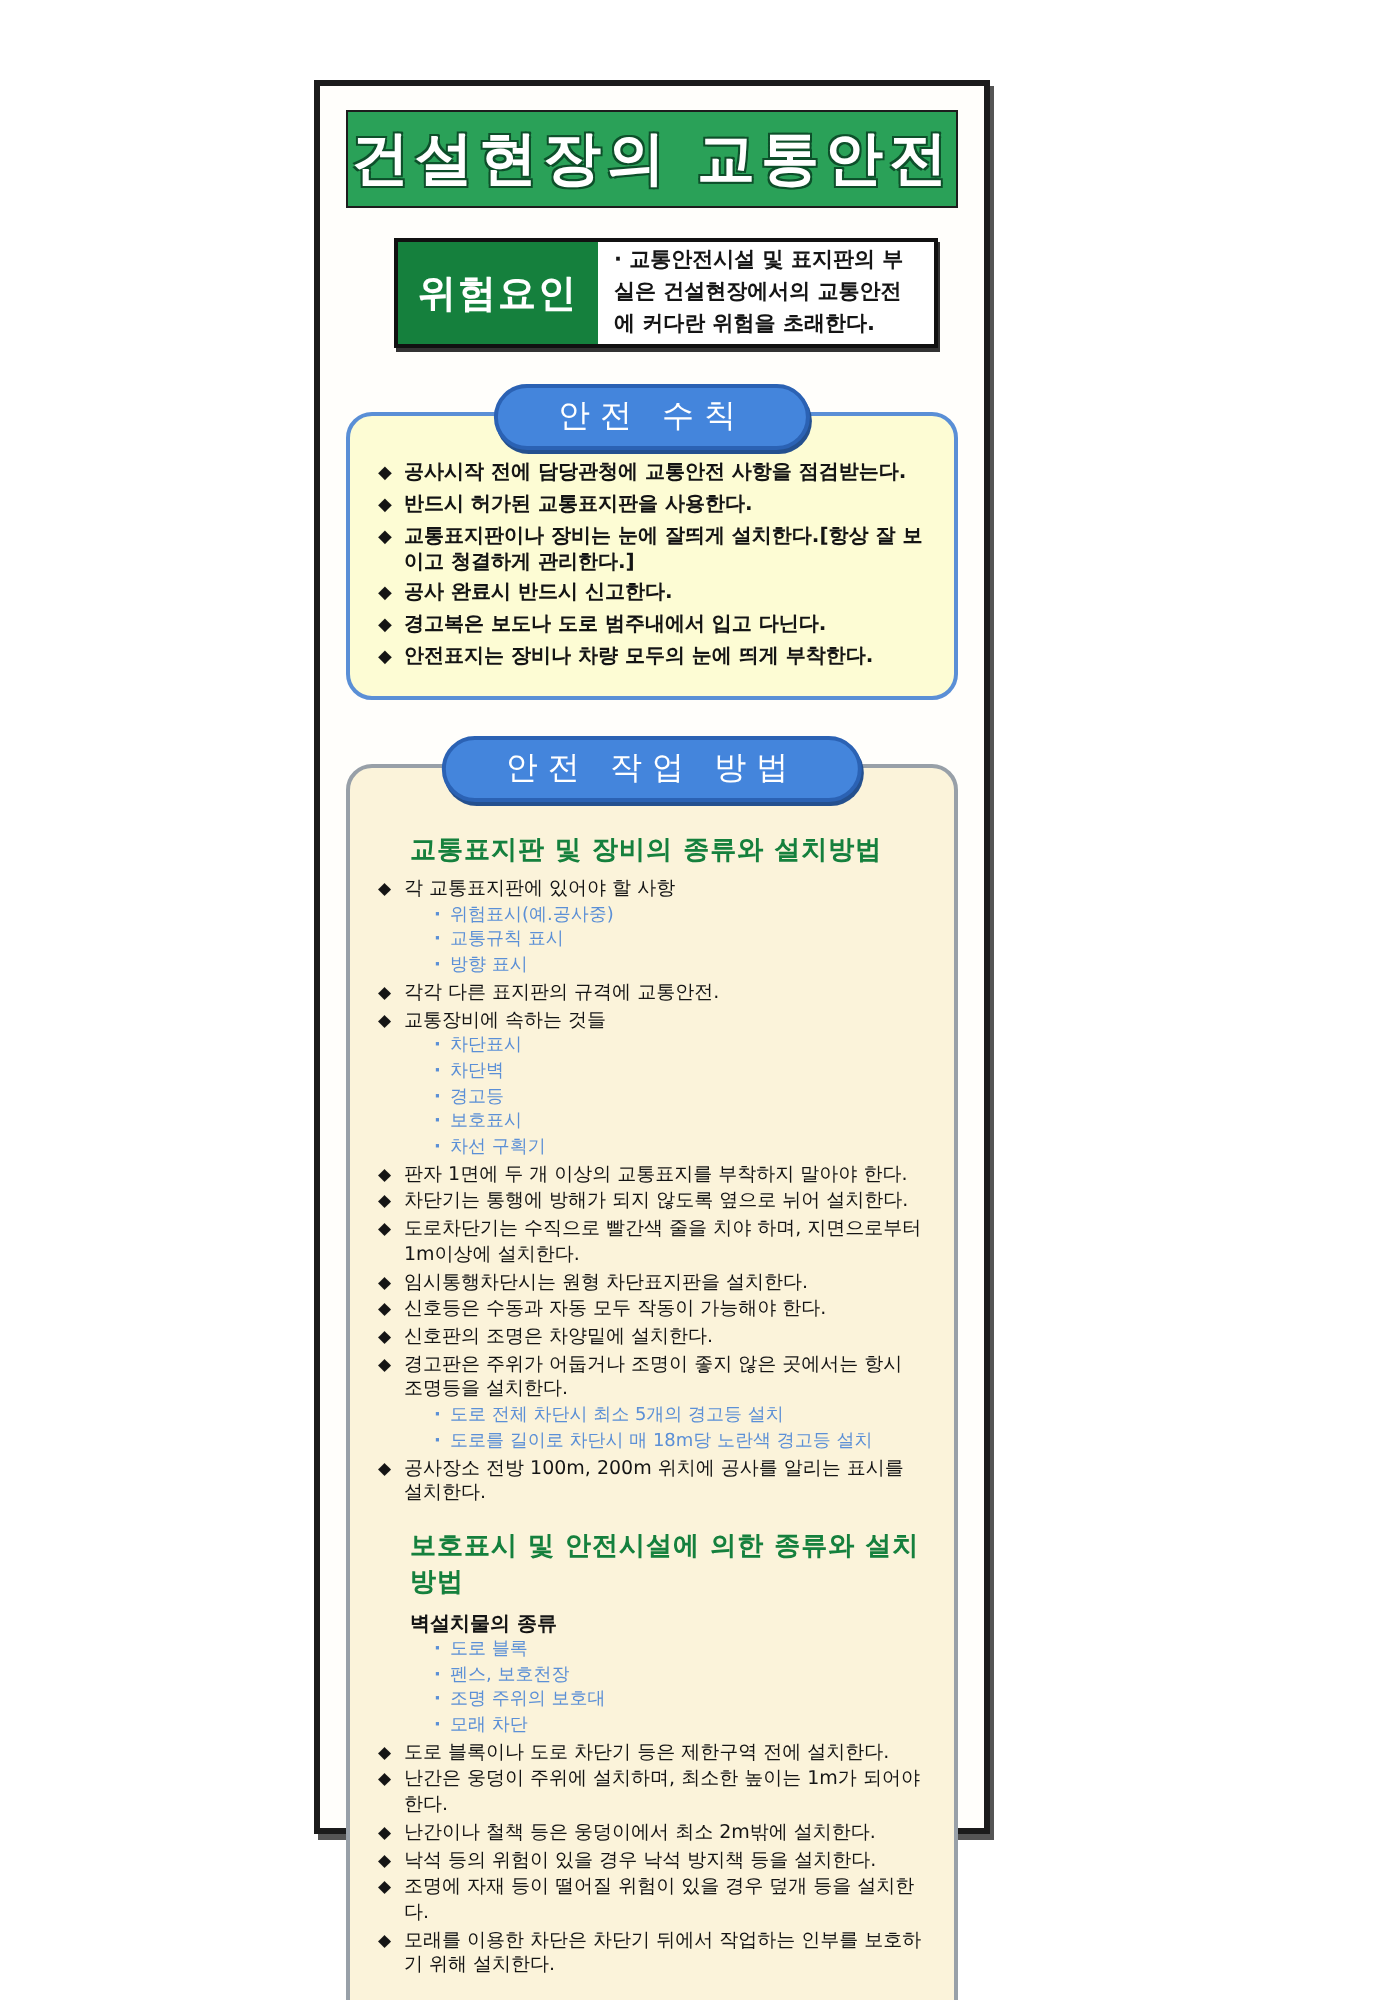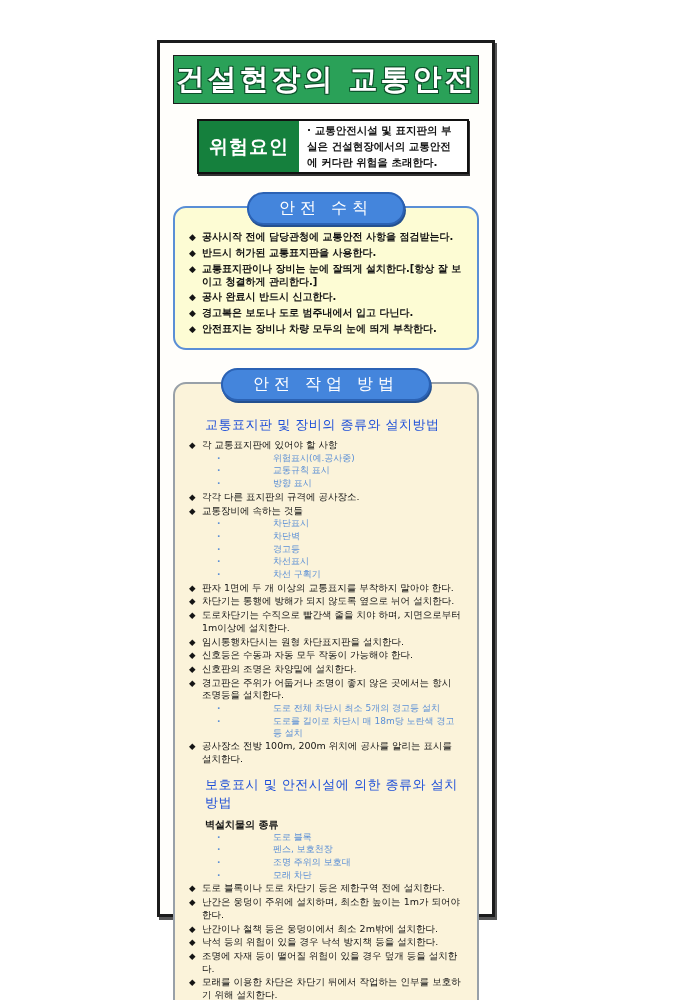--- a/index.html
+++ b/index.html
@@ -46,26 +46,26 @@
   .methods-box {
     background:#fbf3da; border:2px solid #98a0a8; border-radius:13px;
     padding:24px 14px 10px 14px; min-height:545px;
   }
   .row { display:flex; align-items:flex-start;justify-content:center; }
   .row .marker { flex:none; width:13px; color:#141414; }
   .row .txt { flex:1; }
   .rules-box .row { font-size:10px; font-weight:bold; color:#141414; line-height:1.32; margin-bottom:2px; }
   .rules-box .row .marker::before { content:"◆"; font-size:9px; }
   .red-heading {
-    color:#1d4ed8; font-size:13px; font-weight:normal;
+    color:#15803d; font-size:13px; font-weight:bold;
     margin:8px 0 5px 16px; letter-spacing:0.5px;
   }
   .methods-box .row.bullet { font-size:9.5px; font-weight:normal; color:#141414; line-height:1.34; margin-bottom:1px; }
   .methods-box .row.bullet .marker::before { content:"◆"; font-size:8.5px; }
-  .methods-box .row.sub { font-size:9px; color:#5b8fd6; line-height:1.3; margin-left:28px; margin-bottom:1px;gap:48px; }
+  .methods-box .row.sub { font-size:9px; color:#5b8fd6; line-height:1.3; margin-left:28px; margin-bottom:1px; }
   .methods-box .row.sub .marker { width:8px; color:#5b8fd6; }
   .methods-box .row.sub .marker::before { content:"·"; font-weight:bold; }
   .methods-box .row.subhead { font-size:10px; font-weight:bold; color:#141414; line-height:1.5; margin-left:16px; }
   .sec { margin-bottom:10px; }
 </style>
 </head>
 <body>
 
 <div class="page-frame">
 
@@ -135,21 +135,21 @@
               <span class="txt">교통규칙 표시</span>
             </div>
 
             <div class="row sub">
               <span class="marker"></span>
               <span class="txt">방향 표시</span>
             </div>
 
             <div class="row bullet">
               <span class="marker"></span>
-              <span class="txt">각각 다른 표지판의 규격에 공사장소.</span>
+              <span class="txt">각각 다른 표지판의 규격에 교통안전.</span>
             </div>
 
             <div class="row bullet">
               <span class="marker"></span>
               <span class="txt">교통장비에 속하는 것들</span>
             </div>
 
             <div class="row sub">
               <span class="marker"></span>
               <span class="txt">차단표시</span>
@@ -160,21 +160,21 @@
               <span class="txt">차단벽</span>
             </div>
 
             <div class="row sub">
               <span class="marker"></span>
               <span class="txt">경고등</span>
             </div>
 
             <div class="row sub">
               <span class="marker"></span>
-              <span class="txt">차선표시</span>
+              <span class="txt">보호표시</span>
             </div>
 
             <div class="row sub">
               <span class="marker"></span>
               <span class="txt">차선 구획기</span>
             </div>
 
             <div class="row bullet">
               <span class="marker"></span>
               <span class="txt">판자 1면에 두 개 이상의 교통표지를 부착하지 말아야 한다.</span>

